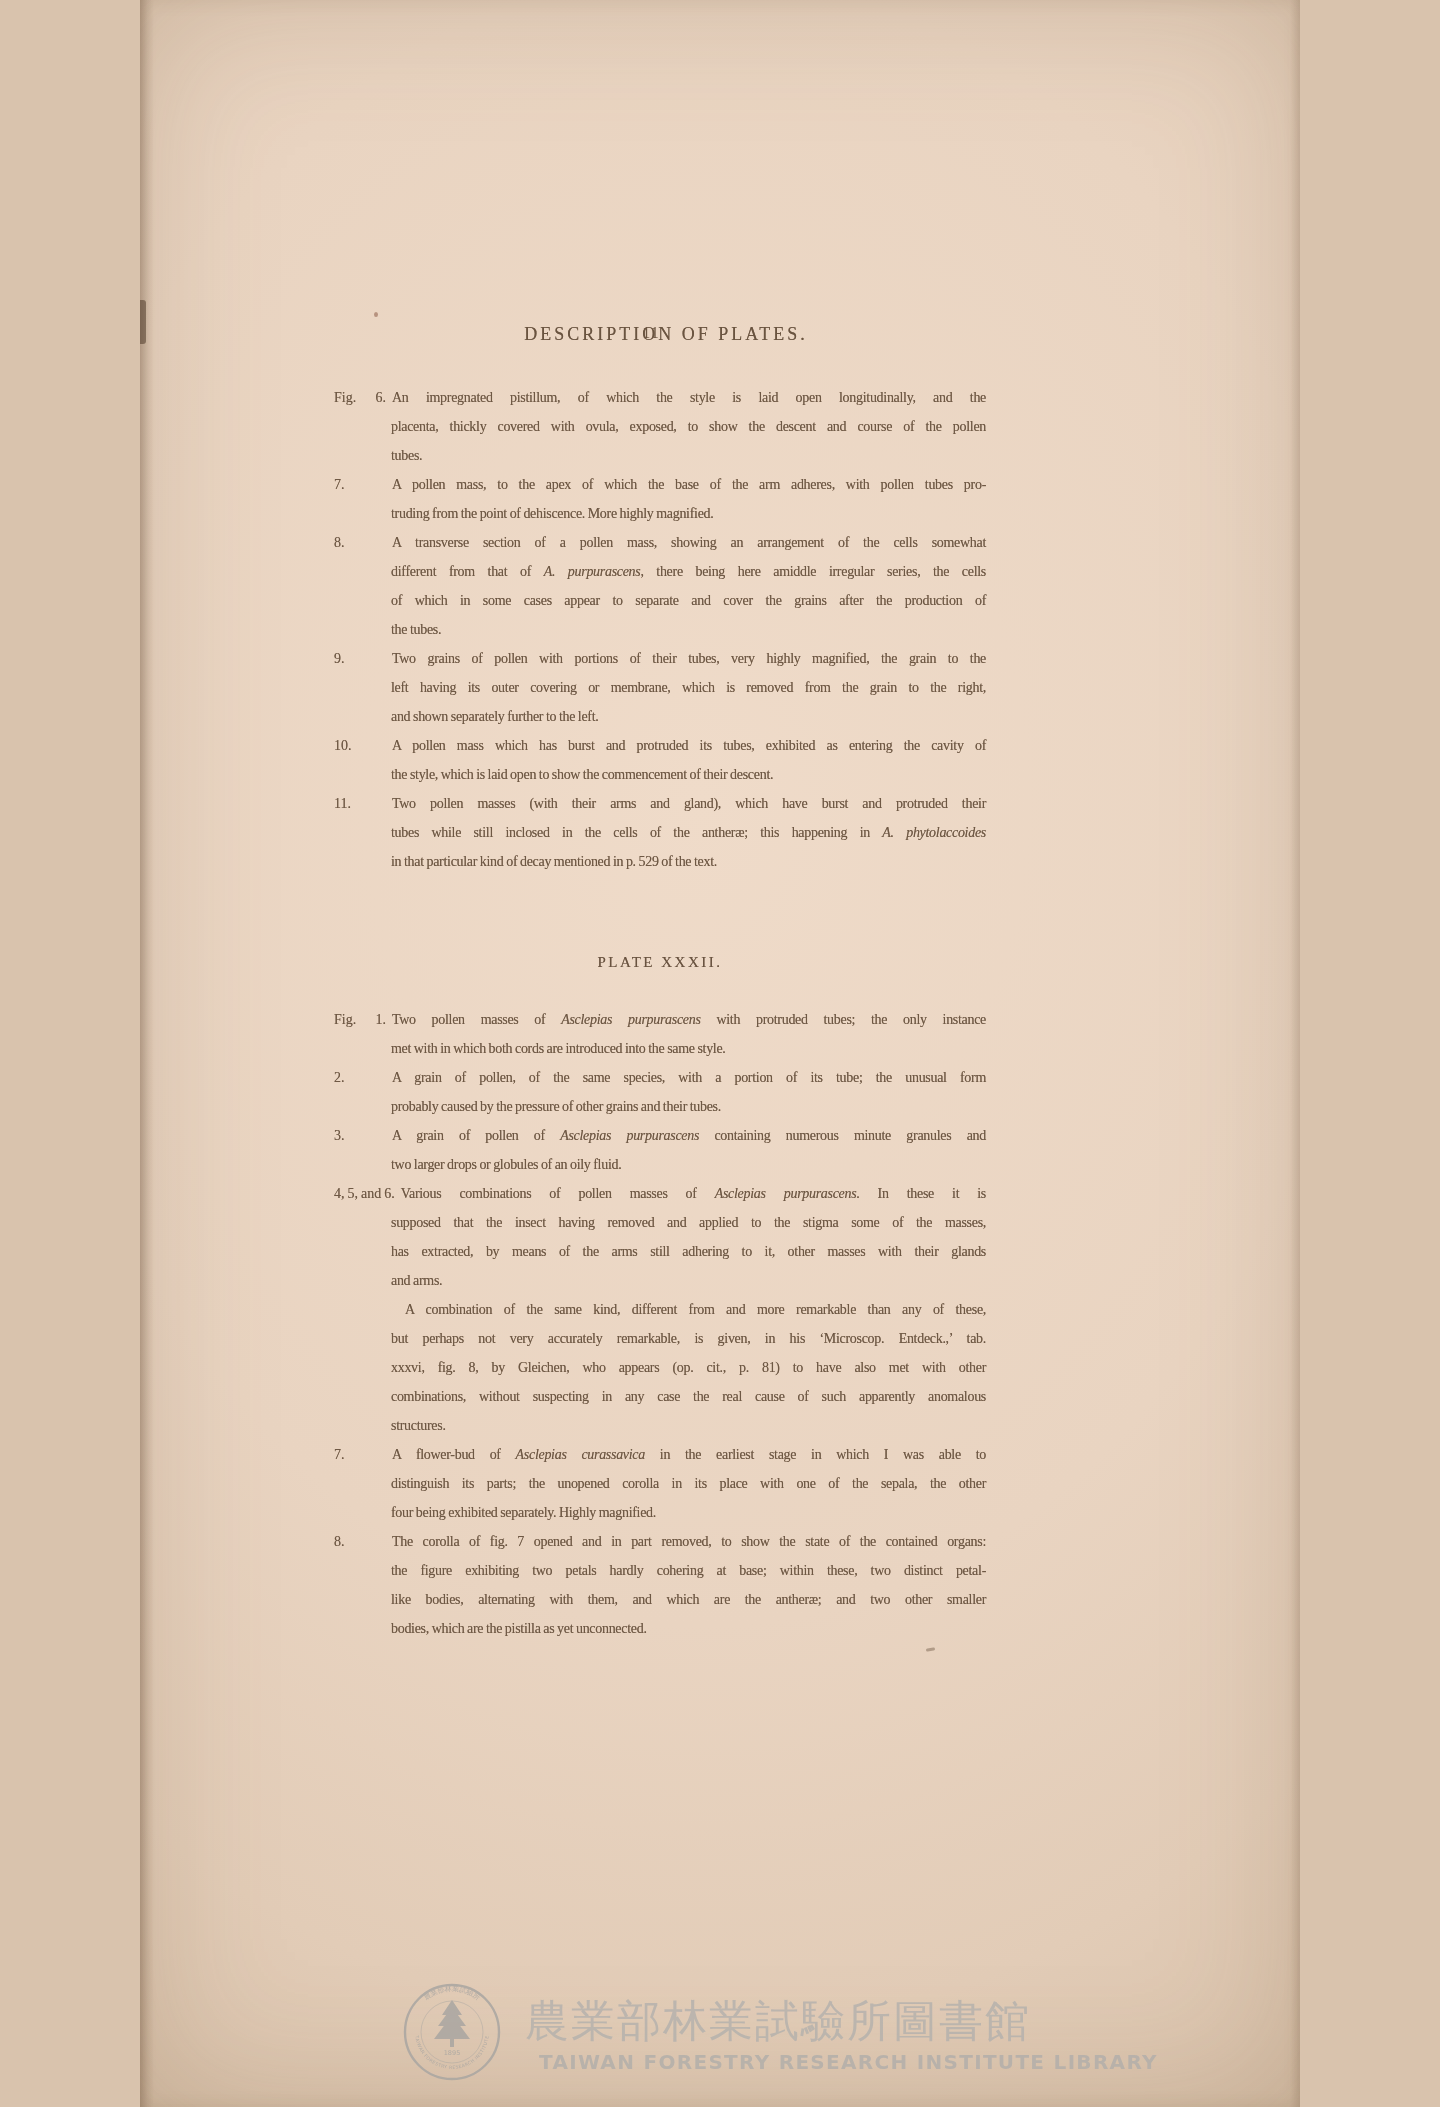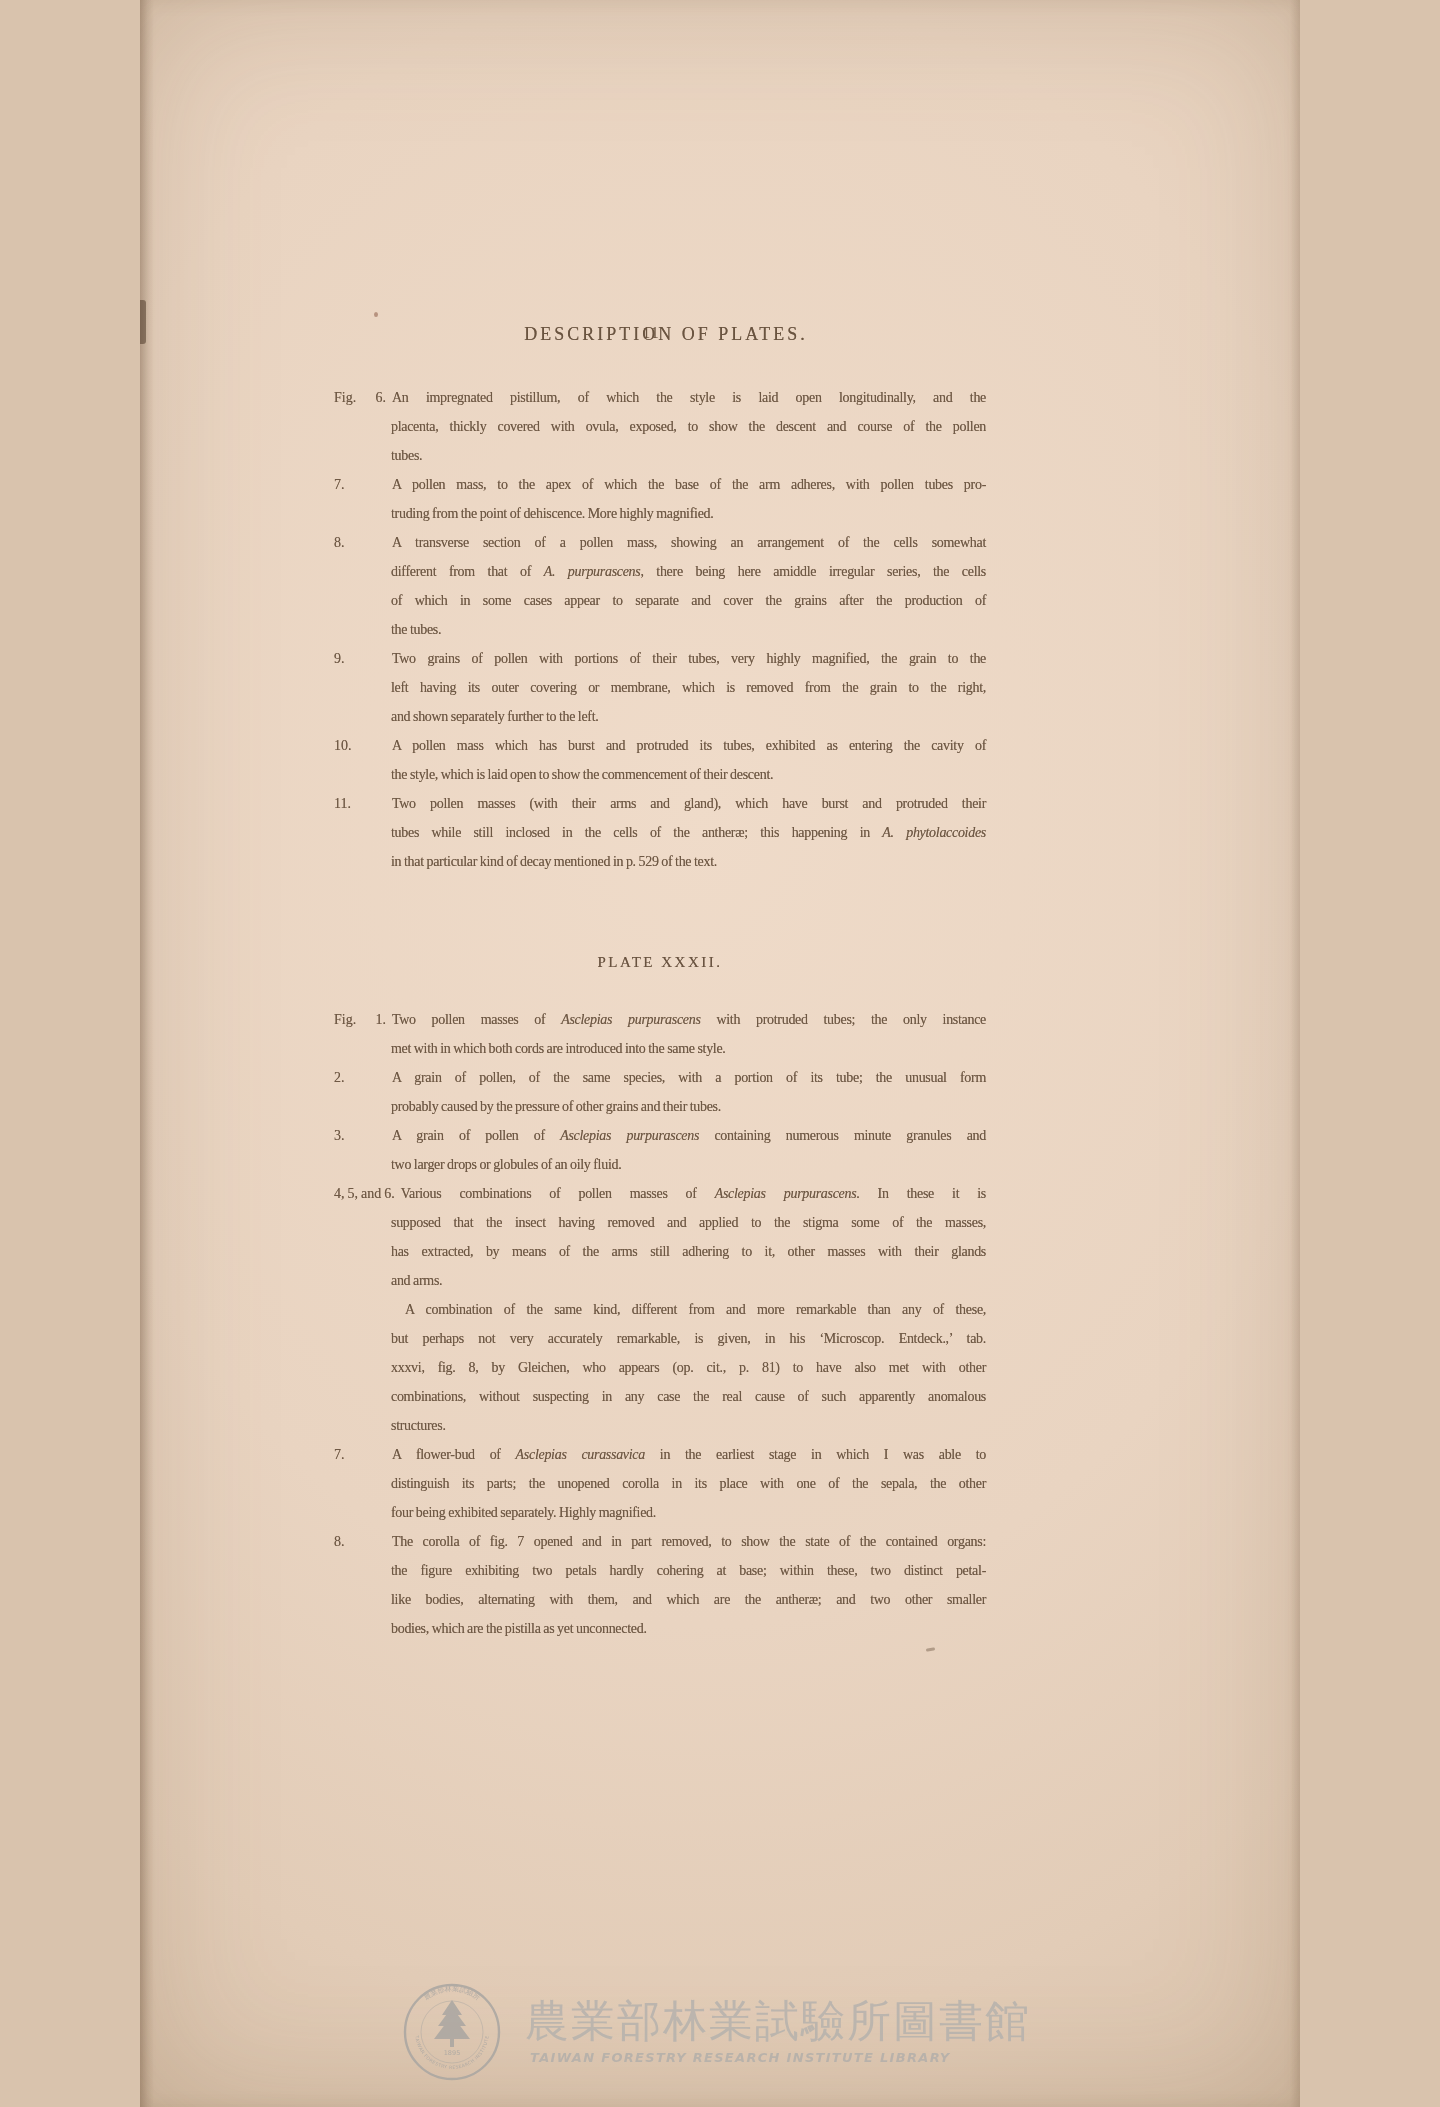--- a/index.html
+++ b/index.html
@@ -66,25 +66,24 @@
   i{font-style:italic;}
   .watermark{position:absolute;left:262px;top:1978px;width:760px;height:120px;}
   .seal{position:absolute;left:0;top:4px;width:100px;height:100px;opacity:.88;}
   .wm-chinese{
     position:absolute;left:123px;top:14px;
     font-family:"DejaVu Sans", sans-serif;
     font-size:44px;letter-spacing:2px;color:#b6b2ad;opacity:.85;
     white-space:nowrap;
   }
   .wm-english{
-    position:absolute;left:128px;top:72px;
+    position:absolute;left:137px;top:72px;
     font-family:"DejaVu Sans", sans-serif;font-weight:bold;
-    font-size:13px;letter-spacing:1.3px;color:#b3afaa;opacity:.85;
+    font-size:20px;letter-spacing:1.3px;color:#b3afaa;opacity:.85;
     white-space:nowrap;
-    font-style:italic;
   }
 </style>
 </head>
 <body>
 
 <div class="page">
   <div class="gutter-shadow"></div>
   <div class="edge-right"></div>
   <div class="blemish-notch"></div>
   <div class="blemish-dot"></div>

